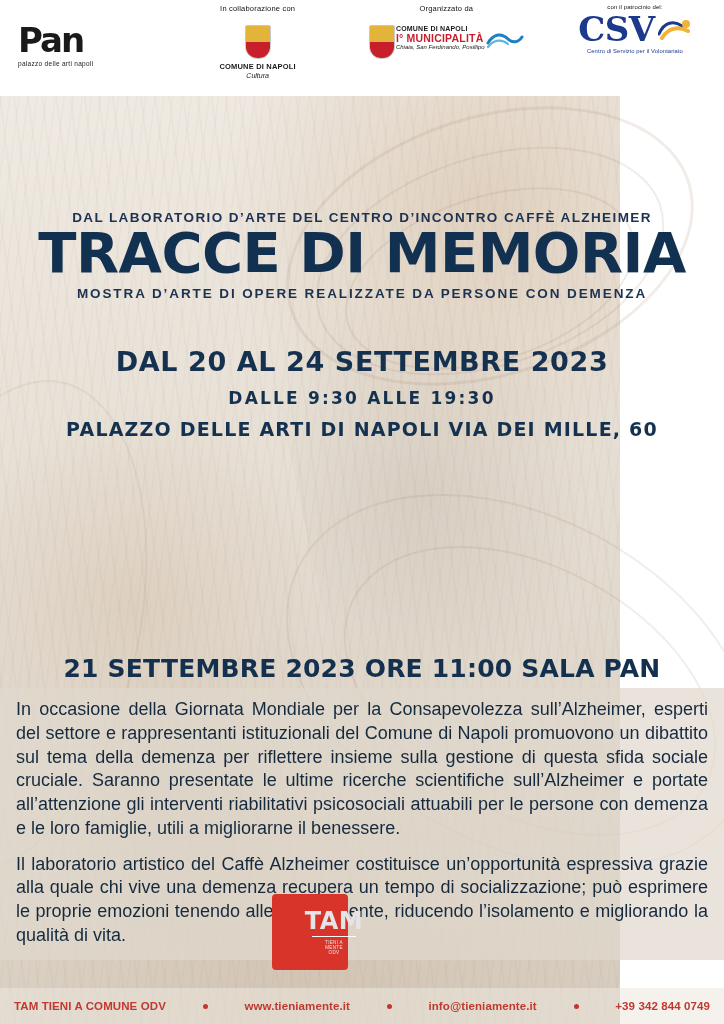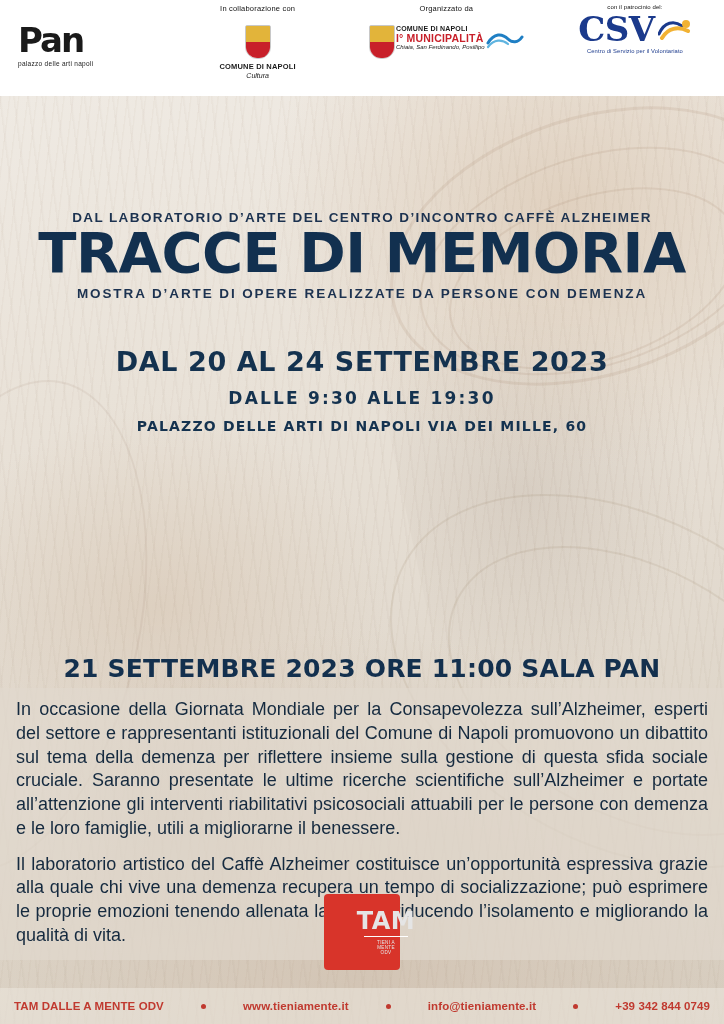--- a/index.html
+++ b/index.html
@@ -152,21 +152,21 @@
     color: #1b3a8c;
     text-align: center;
     margin-top: 2px;
     letter-spacing: 0.1px;
   }
 
   
   .art {
     position: absolute;
     top: 96px; left: 0;
-    width: 724px;
+    width: 620px;
     height: 928px;
     background:
       radial-gradient(ellipse 60% 40% at 78% 12%, rgba(222,205,186,.85), rgba(0,0,0,0) 70%),
       radial-gradient(ellipse 45% 30% at 22% 55%, rgba(216,199,180,.6), rgba(0,0,0,0) 70%),
       radial-gradient(ellipse 70% 50% at 50% 95%, rgba(208,192,175,.7), rgba(0,0,0,0) 75%),
       linear-gradient(170deg, #efeae3 0%, #e9e2d8 30%, #e3dbd0 55%, #ddd4c7 78%, #d6ccbe 100%);
   }
   
   .grain {
     position: absolute; inset: 0;
@@ -242,21 +242,21 @@
   .hours {
     top: 292px;
     font-size: 17px;
     font-weight: bold;
     letter-spacing: 2.2px;
     color: #14324f;
     font-family: "DejaVu Sans", sans-serif;
   }
   .venue {
     top: 322px;
-    font-size: 14px;
+    font-size: 19px;
     font-weight: bold;
     letter-spacing: 1.2px;
     color: #14324f;
     font-family: "DejaVu Sans", sans-serif;
   }
 
   .press-1 {
     top: 528px;
     font-size: 25px;
     font-weight: bold;
@@ -444,21 +444,21 @@
       <p>Il laboratorio artistico del Caffè Alzheimer costituisce un’opportunità espressiva grazie alla quale chi vive una demenza recupera un tempo di socializzazione; può esprimere le proprie emozioni tenendo allenata la mente, riducendo l’isolamento e migliorando la qualità di vita.</p>
     </div>
 
     <div class="tam-logo">
       <div class="tam-word">TAM</div>
       <div class="tam-rule"></div>
       <div class="tam-sub">TIENI A MENTE ODV</div>
     </div>
 
     <div class="footer">
-      <div class="f-item">TAM DALLE A MENTE ODV</div>
+      <div class="f-item">TAM TIENI A COMUNE ODV</div>
       <div class="f-dot"></div>
       <div class="f-item link">www.tieniamente.it</div>
       <div class="f-dot"></div>
       <div class="f-item link">info@tieniamente.it</div>
       <div class="f-dot"></div>
       <div class="f-item">+39 342 844 0749</div>
     </div>
   </div>
 </div>
 

